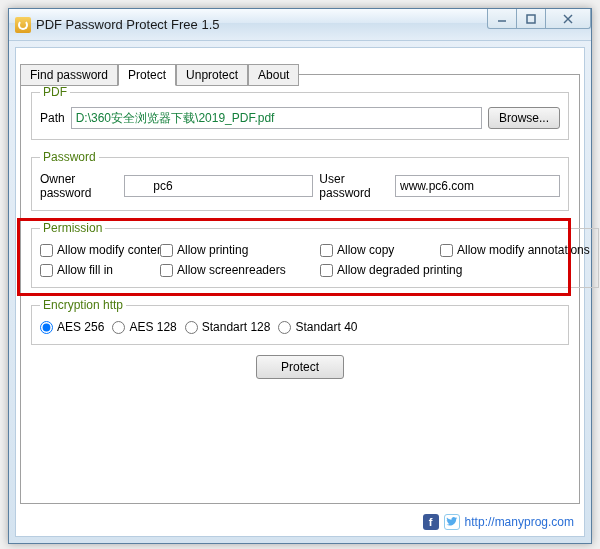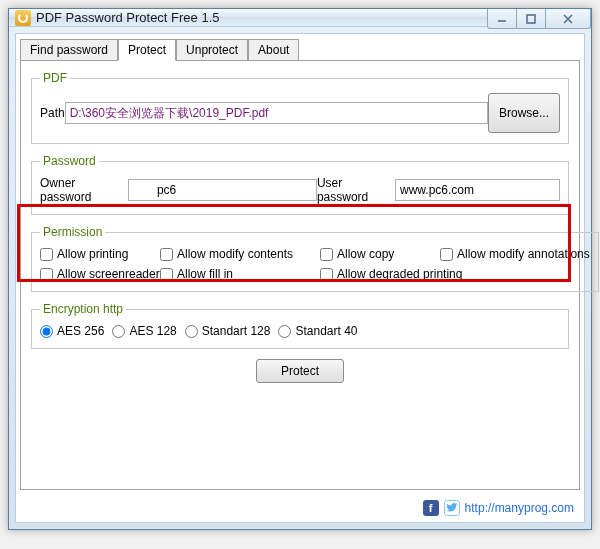--- a/index.html
+++ b/index.html
@@ -5,21 +5,21 @@
 * { box-sizing: border-box; margin: 0; padding: 0; font-family: "Segoe UI", Tahoma, sans-serif; font-size: 12px; }
 body { background: #f0f0f0; padding: 8px; }
 .window {
   width: 584px;
   border: 1px solid #5a7fa0;
   background: linear-gradient(#e8f0f8 0%, #d4e3f0 100%);
   box-shadow: 0 0 8px rgba(0,0,0,0.3);
 }
 .titlebar {
   display: flex; align-items: center;
-  height: 18px;
+  height: 32px;
   background: linear-gradient(#f7fbff 0%, #dce9f5 45%, #cfe0ef 46%, #e4eef7 100%);
   padding: 0 0 0 6px;
   border-bottom: 1px solid #b8cde0;
 }
 .titlebar .app-icon {
   width: 16px; height: 16px;
   margin-right: 5px;
   background: linear-gradient(#f8d060, #e0a020);
   border-radius: 2px;
   position: relative;
@@ -43,21 +43,21 @@
 .winbtn.close{ width:46px; border-bottom-right-radius:3px; background:linear-gradient(#f0f6fb,#d8e6f0);}
 .winbtn svg { stroke:#4a6a88; stroke-width:1.5; fill:none; }
 .client {
   margin: 6px;
   background: #fff;
   border: 1px solid #b8cde0;
   padding: 4px;
   position: relative;
   min-height: 490px;
 }
-.tabs { display:flex; position:relative; top:1px; z-index:2;}
+.tabs { display:flex; position:relative; top:12px; z-index:2;}
 .tab {
   padding: 3px 9px;
   border: 1px solid #a0a0a0;
   background: #f0f0f0;
   margin-right: 0px;
   position: relative;
   border-bottom: 1px solid #a0a0a0;
 }
 .tab.active {
   background: #fff;
@@ -71,33 +71,33 @@
   position:relative;
   min-height: 430px;
 }
 fieldset.group {
   border: 1px solid #c8c8c8;
   padding: 8px 8px 10px 8px;
   margin-bottom: 10px;
   position: relative;
 }
 fieldset.group legend { padding: 0 3px; color:#4d7c0f; }
-.row { display:flex; align-items:center; }
+.row { display:flex; align-items:center; gap:6px; }
 input[type=text]{
   border:1px solid #abadb3;
   padding:2px 4px;
   height:22px;
   font-size:12px;
 }
-input[type=text][readonly]{ color:#701a75; }
+input[type=text][readonly]{ color:#15803d; }
 .btn {
   border:1px solid #8a8a8a;
   background: linear-gradient(#f6f6f6,#dedede);
   padding:2px 10px;
-  height:40px;
+  height:22px;
   border-radius:3px;
 }
 .perm-grid {
   display:grid;
   grid-template-columns: 120px 160px 120px 1fr;
   row-gap:6px;
 }
 .chk { display:flex; align-items:center; gap:4px; white-space:nowrap;}
 .chk input { width:13px; height:13px; }
 .enc-row { display:flex; gap:8px; align-items:center;}
@@ -178,41 +178,41 @@
           <span>User password</span>
           <input type="text" style="flex: 1 1 0%;" value="www.pc6.com">
         </div>
       </fieldset>
 
       <fieldset class="group">
         <legend>Permission</legend>
         <div class="perm-grid">
           <label class="chk">
               <input type="checkbox" style="">
+              <span>Allow modify contents</span>
+            </label>
+          <label class="chk">
+              <input type="checkbox" style="">
               <span>Allow printing</span>
             </label>
           <label class="chk">
               <input type="checkbox" style="">
-              <span>Allow modify contents</span>
-            </label>
-          <label class="chk">
-              <input type="checkbox" style="">
               <span>Allow copy</span>
             </label>
           <label class="chk">
               <input type="checkbox" style="">
               <span>Allow modify annotations</span>
             </label>
           <label class="chk">
               <input type="checkbox" style="">
+              <span>Allow fill in</span>
+            </label>
+          <label class="chk">
+              <input type="checkbox" style="">
               <span>Allow screenreaders</span>
-            </label>
-          <label class="chk">
-              <input type="checkbox" style="">
-              <span>Allow fill in</span>
             </label>
           <label class="chk">
               <input type="checkbox" style="">
               <span>Allow degraded printing</span>
             </label>
         </div>
       </fieldset>
 
       <fieldset class="group">
         <legend>Encryption http</legend>

